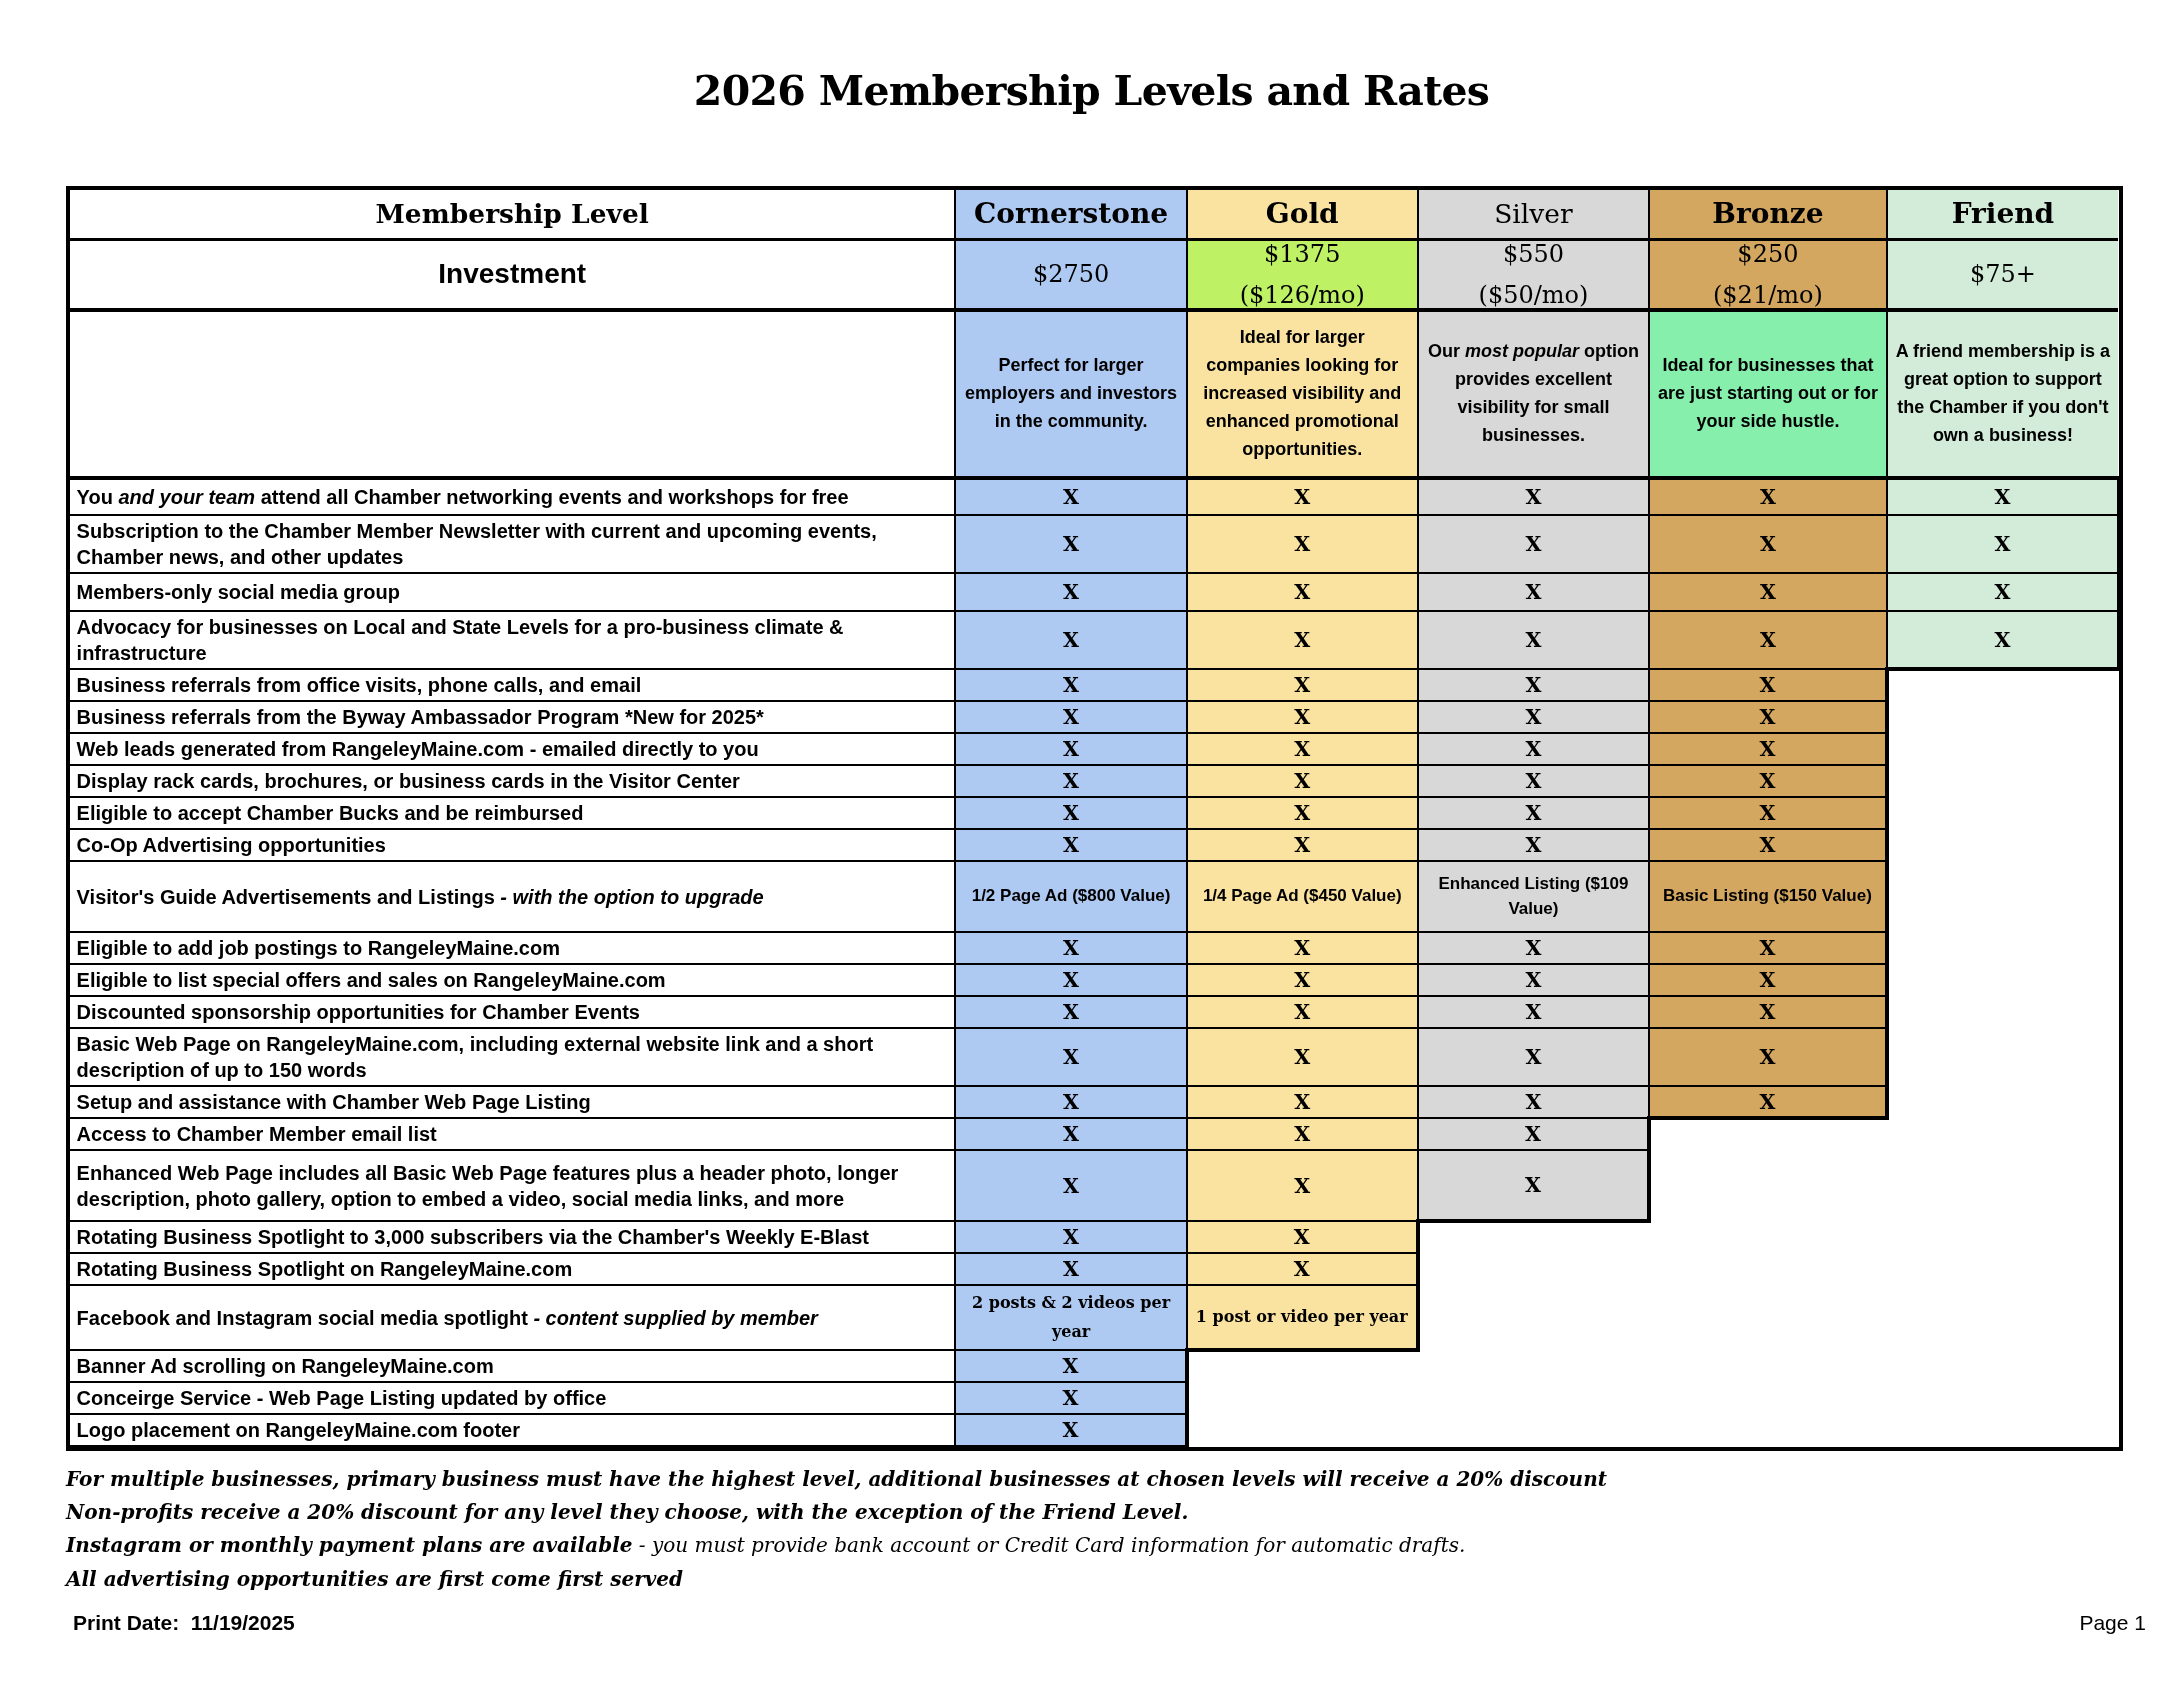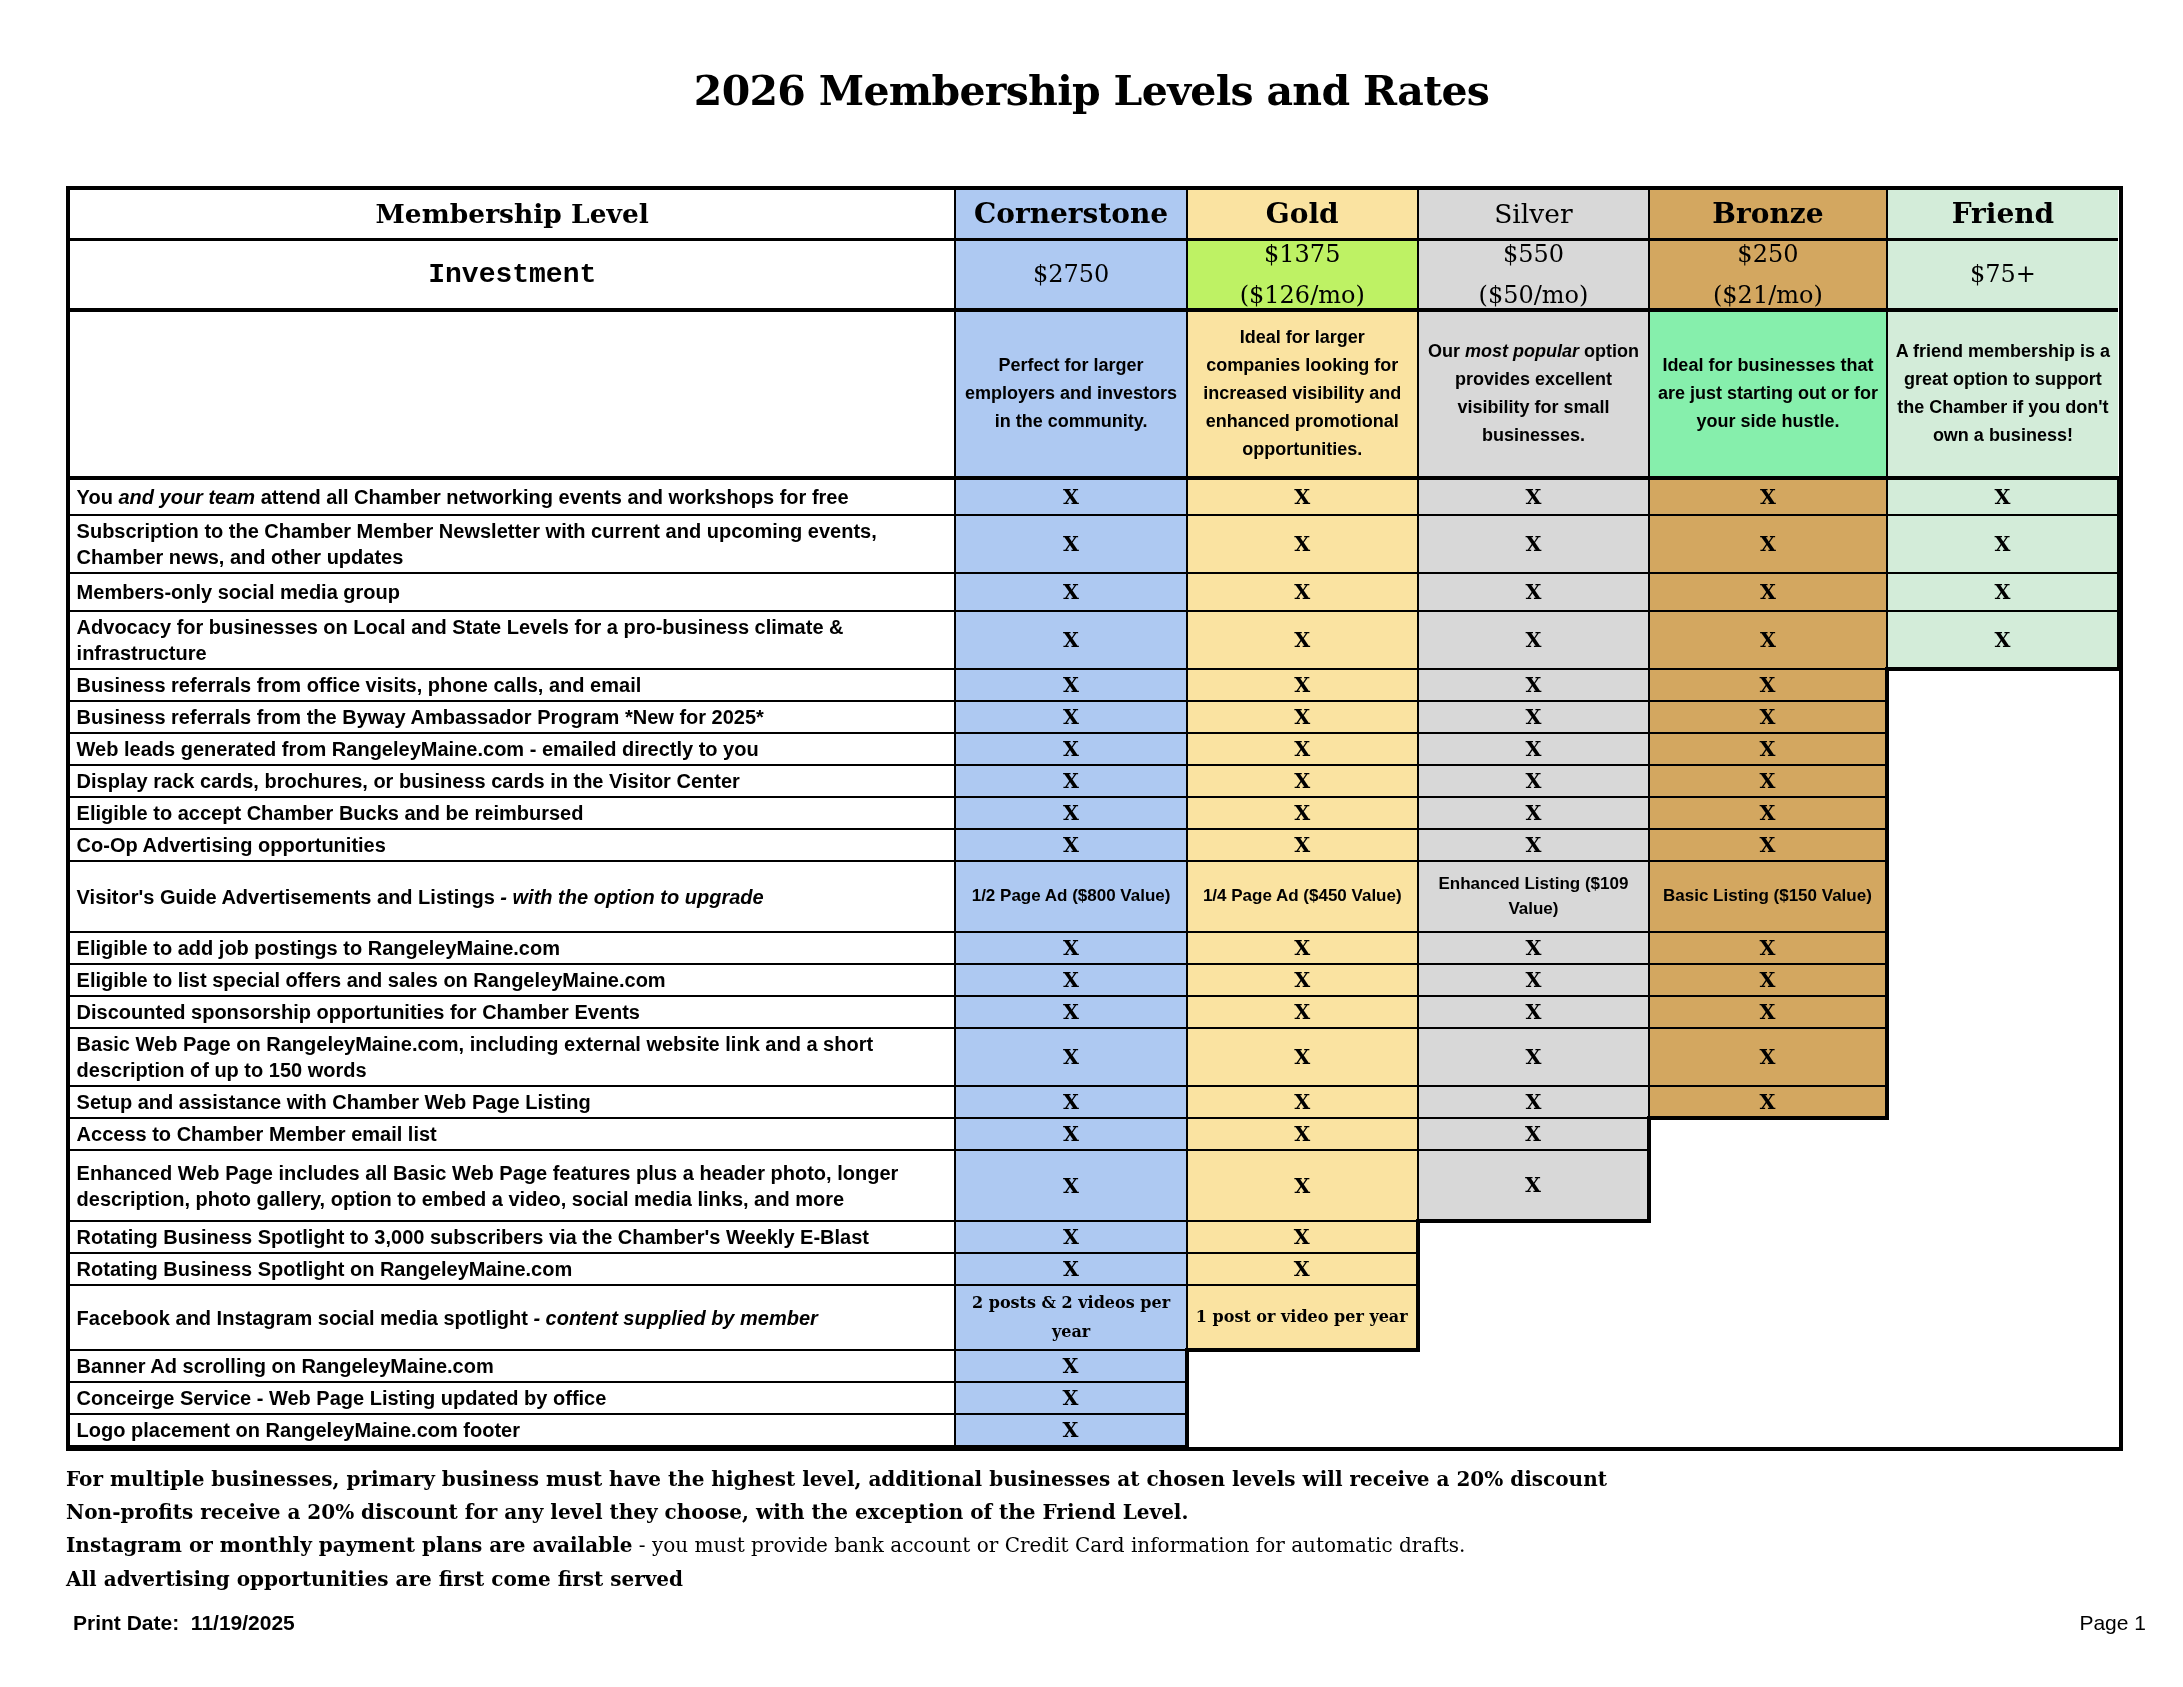--- a/index.html
+++ b/index.html
@@ -27,21 +27,21 @@
   thead th:last-child{border-right:none;}
   thead tr.hrow{height:49px;}
   thead tr.hrow th{border-bottom:3.3px solid #000;}
   thead tr.irow{height:71px;}
   thead tr.irow th{border-bottom:4px solid #000;}
   thead tr.drow{height:168px;}
   thead tr.drow th{border-bottom:4.6px solid #000;}
   .table-title{font-family:"DejaVu Serif",serif;font-weight:bold;font-size:26.5px;}
   .level-name{font-family:"DejaVu Serif",serif;font-weight:bold;font-size:28px;}
   th[data-col="2"] .level-name{font-weight:500;font-size:26.5px;}
-  .inv-label{font-family:Liberation Mono, monospace;font-weight:bold;font-size:28px;}
+  .inv-label{font-family:Liberation Sans, sans-serif;font-weight:bold;font-size:28px;}
   .price-cell{display:flex;flex-direction:column;justify-content:center;align-items:center;gap:17px;}
   .price,.pmo{font-family:"DejaVu Serif",serif;font-size:24px;font-weight:500;line-height:1;}
   .pmo:empty{display:none;}
   .desc{
     font-family:"Liberation Sans",sans-serif;font-weight:bold;font-size:18px;
     line-height:1.55;padding:2.6px 5.3px;
   }
   
   tbody tr{height:30px;padding-left:24px;}
   tbody tr:nth-child(1){height:37px;}
@@ -62,21 +62,21 @@
   td.cell.active{border-right:2.6px solid #000;border-bottom:2.6px solid #000;}
   td.cell.active.colend{border-bottom:4.6px solid #000;}
   td.cell.active.rightend{border-right:4px solid #000;}
   td.cell.inactive{border:none;background:#fff;}
   td.cell.xmark{font-family:"DejaVu Serif",serif;font-weight:bold;font-size:20.5px;}
   td.cell.small-sans{font-family:"Liberation Sans",sans-serif;font-weight:bold;font-size:17px;line-height:1.45;}
   td.cell.small-serif{font-family:"DejaVu Serif",serif;font-weight:700;font-size:16px;line-height:1.8;}
   .it{font-style:italic;}
   .bd{font-weight:bold;}
   
-  .notes{margin:17px 60px 0 66px;}
+  .notes{margin:17px 60px 0 66px;font-style:italic;}
   .note{
     font-family:"DejaVu Serif",serif;font-size:20px;line-height:1.1;
     margin-bottom:11.2px;color:#000;
   }
   
   .footer-row{
     position:absolute;left:44px;right:37px;bottom:52px;
     display:flex;justify-content:space-between;align-items:baseline;margin-left:29px;
   }
   .print-date{font-family:"Liberation Sans",sans-serif;font-weight:bold;font-size:21px;}

